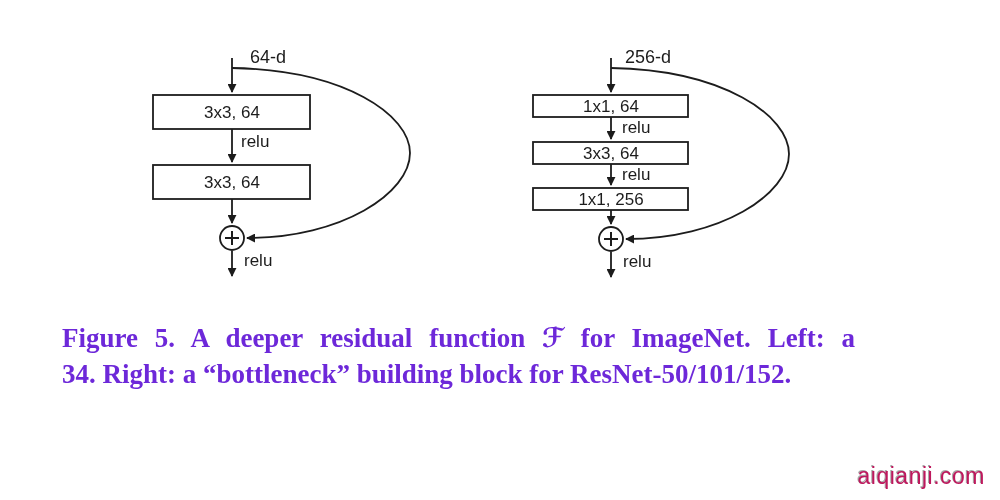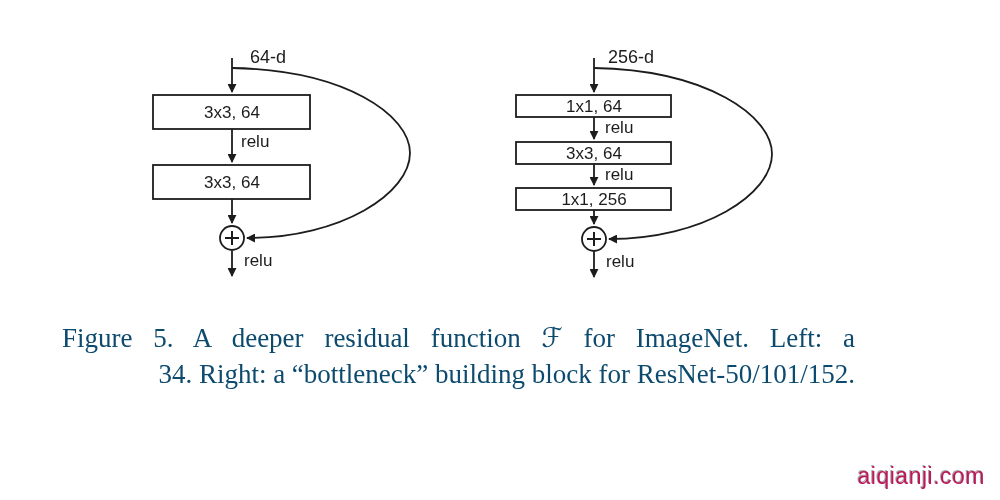--- a/index.html
+++ b/index.html
@@ -15,40 +15,41 @@
     overflow: hidden;
     font-family: "Liberation Sans", "DejaVu Sans", sans-serif;
   }
   .diagram {
     position: absolute;
     top: 30px;
     width: 320px;
     height: 265px;
   }
   .diagram.left  { left: 140px; }
-  .diagram.right { left: 491px; }
+  .diagram.right { left: 508px; }
   .diagram svg { display: block; }
   .diagram text {
     font-family: "Liberation Sans", "DejaVu Sans", sans-serif;
     fill: #1c1c1c;
   }
   .box-label  { font-size: 17px; }
   .relu-label { font-size: 17px; }
   .dim-label  { font-size: 18px; }
   .caption {
     position: absolute;
     left: 62px;
     top: 320px;
     width: 793px;
     font-family: "Liberation Serif", "DejaVu Serif", "DejaVu Sans", serif;
     font-size: 27px;
     line-height: 36px;
-    color: #0c4a6e;
+    color: #6d28d9;
+    font-weight: bold;
   }
-  .cap-line { display: block; text-align: right; }
+  .cap-line { display: block; }
   .cap-line.justify {
     text-align: justify;
     text-align-last: justify;
   }
   .watermark {
     position: absolute;
     right: 15px;
     bottom: 10px;
     font-family: "Liberation Sans", "DejaVu Sans", sans-serif;
     font-size: 23px;

